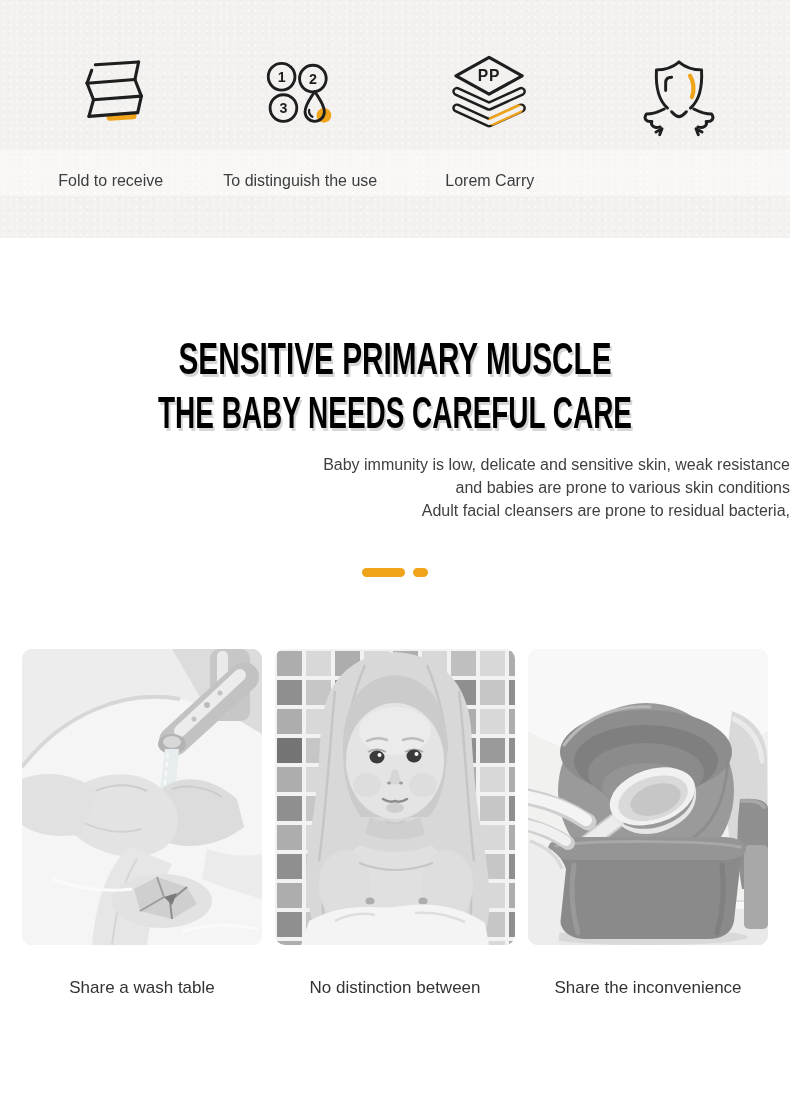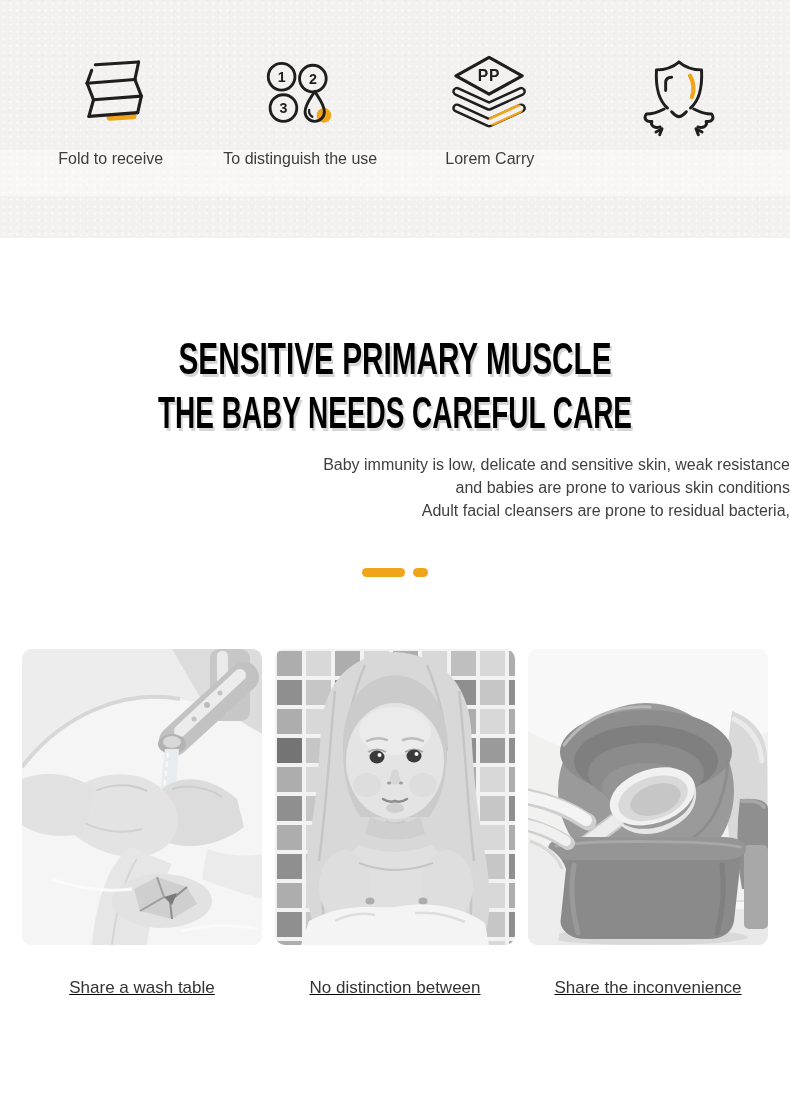--- a/index.html
+++ b/index.html
@@ -31,21 +31,21 @@
   }
   .feature {
     flex: 1 1 0;
     display: flex; flex-direction: column; align-items: center;
   }
   .feature-iconbox {
     height: 94px; display: flex; align-items: center; justify-content: center;
   }
   .feature-iconbox svg { display: block; }
   .feature-label {
-    margin-top: 4px;
+    margin-top: 26px;
     font-size: 16px; line-height: 21px;
     color: #3d3d3d;
     text-align: center;
     max-width: 196px;
   }
   .icon-num { font-size: 15.5px; font-weight: bold; fill: #1e1e1e; }
   .icon-pp  { font-size: 17px;  font-weight: bold; fill: #1e1e1e; letter-spacing: 1px; }
 
   
   .hero { padding-top: 96px; text-align: center; }
@@ -71,21 +71,21 @@
   .divider .dash-dot  { width: 15px; height: 9px; border-radius: 5px; background: #efa41a; }
 
   
   .gallery {
     margin-top: 72px;
     padding: 0 22px;
     display: grid;
     grid-template-columns: repeat(3, 240px);
     column-gap: 13px;
   }
-  .photo-card { width: 240px; text-decoration: underline; }
+  .photo-card { width: 240px; }
   .photo-frame {
     width: 240px; height: 296px;
     border-radius: 10px; overflow: hidden;
     background: #ededed;
   }
   .photo-frame svg { display: block; }
   .photo-caption {
     margin-top: 33px;
     font-size: 17px; line-height: 20px;
     color: #333333;

